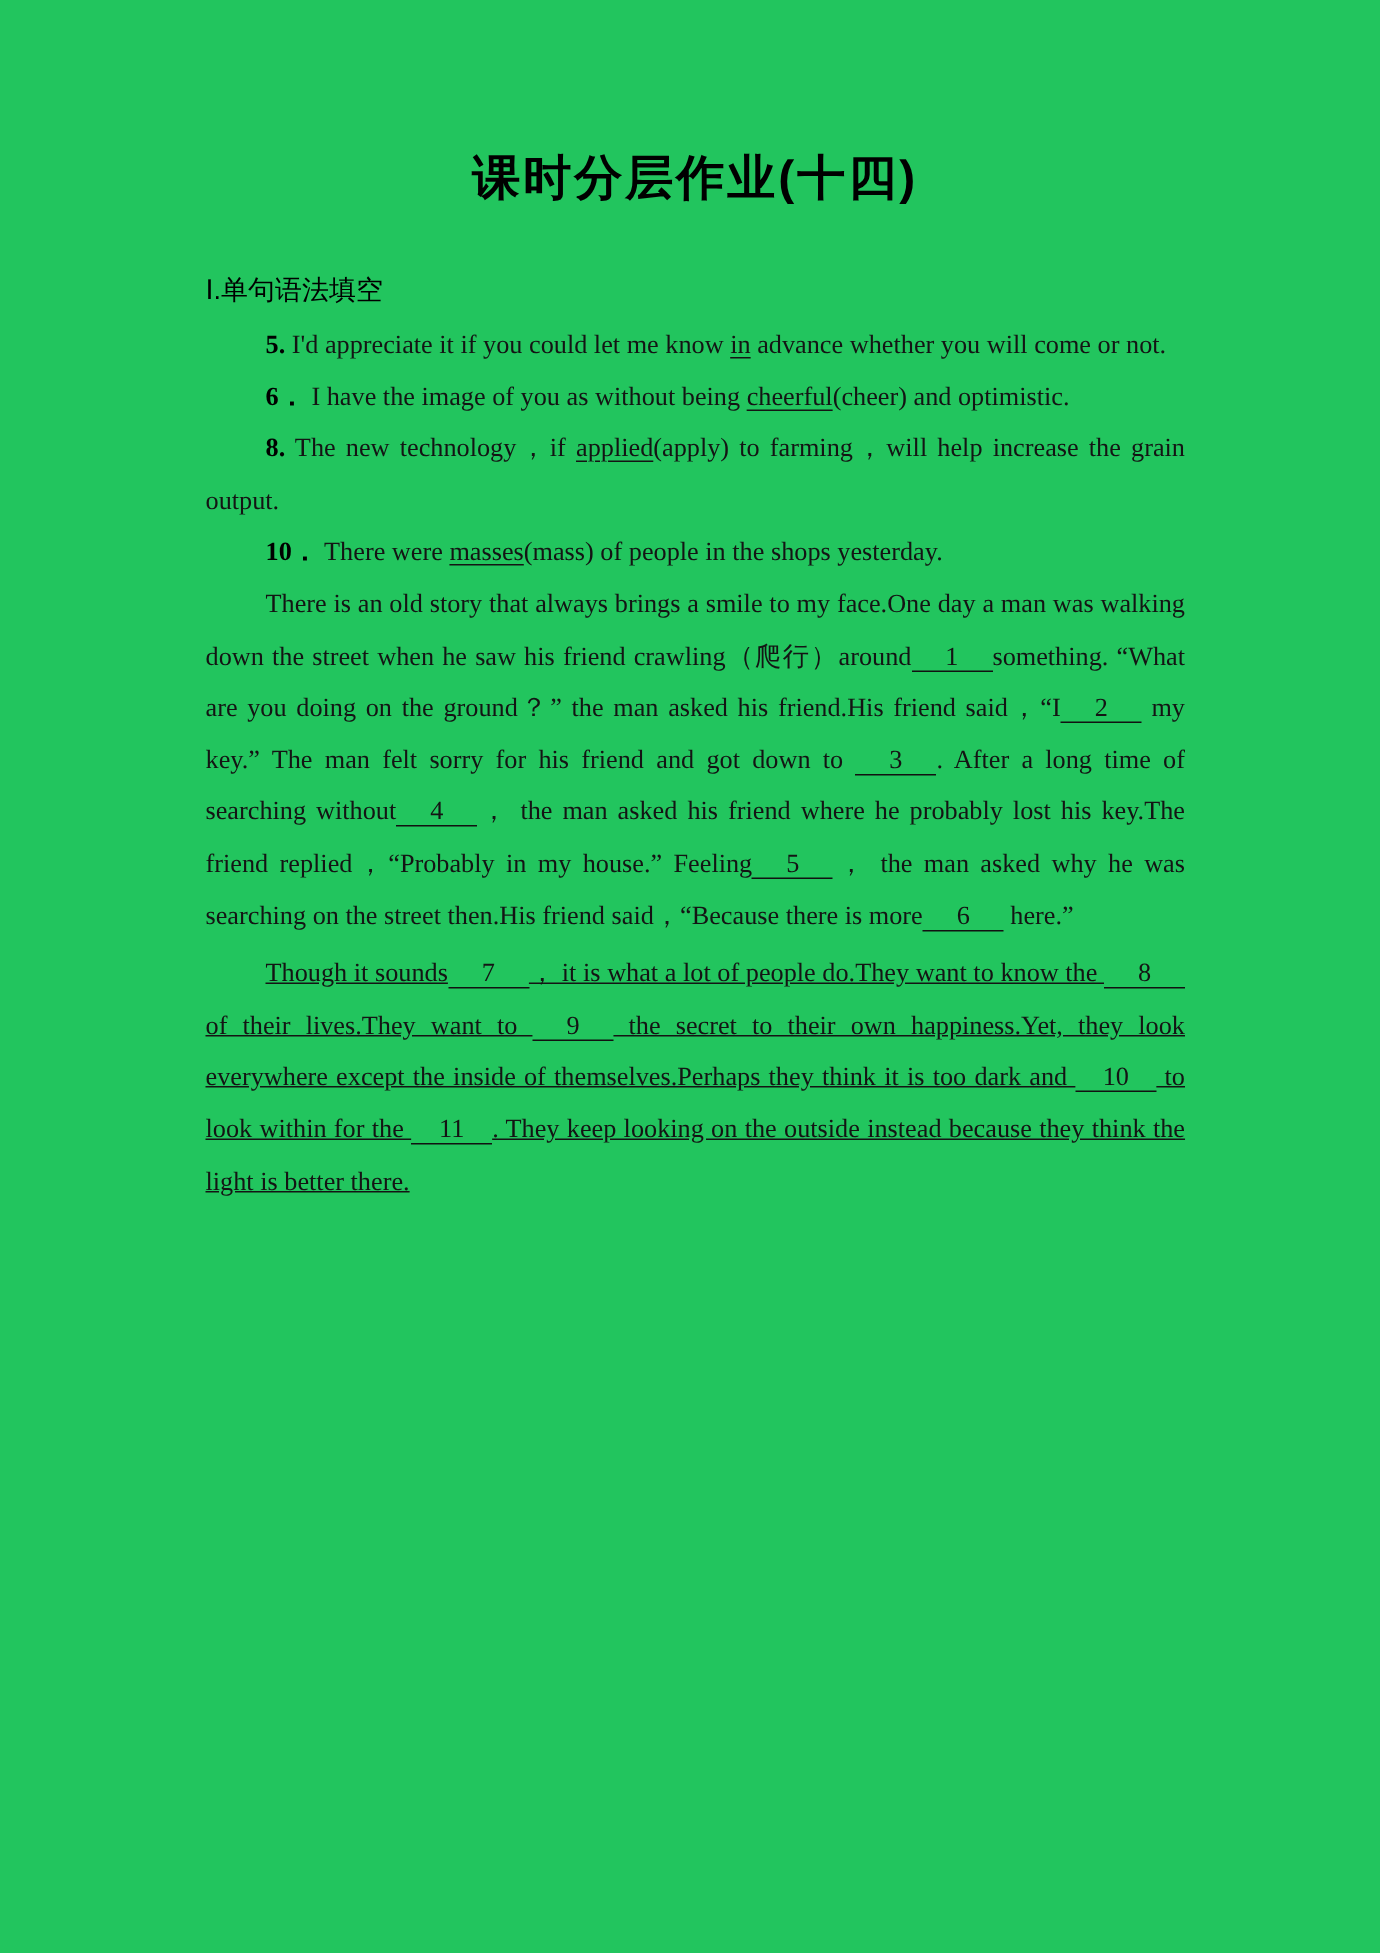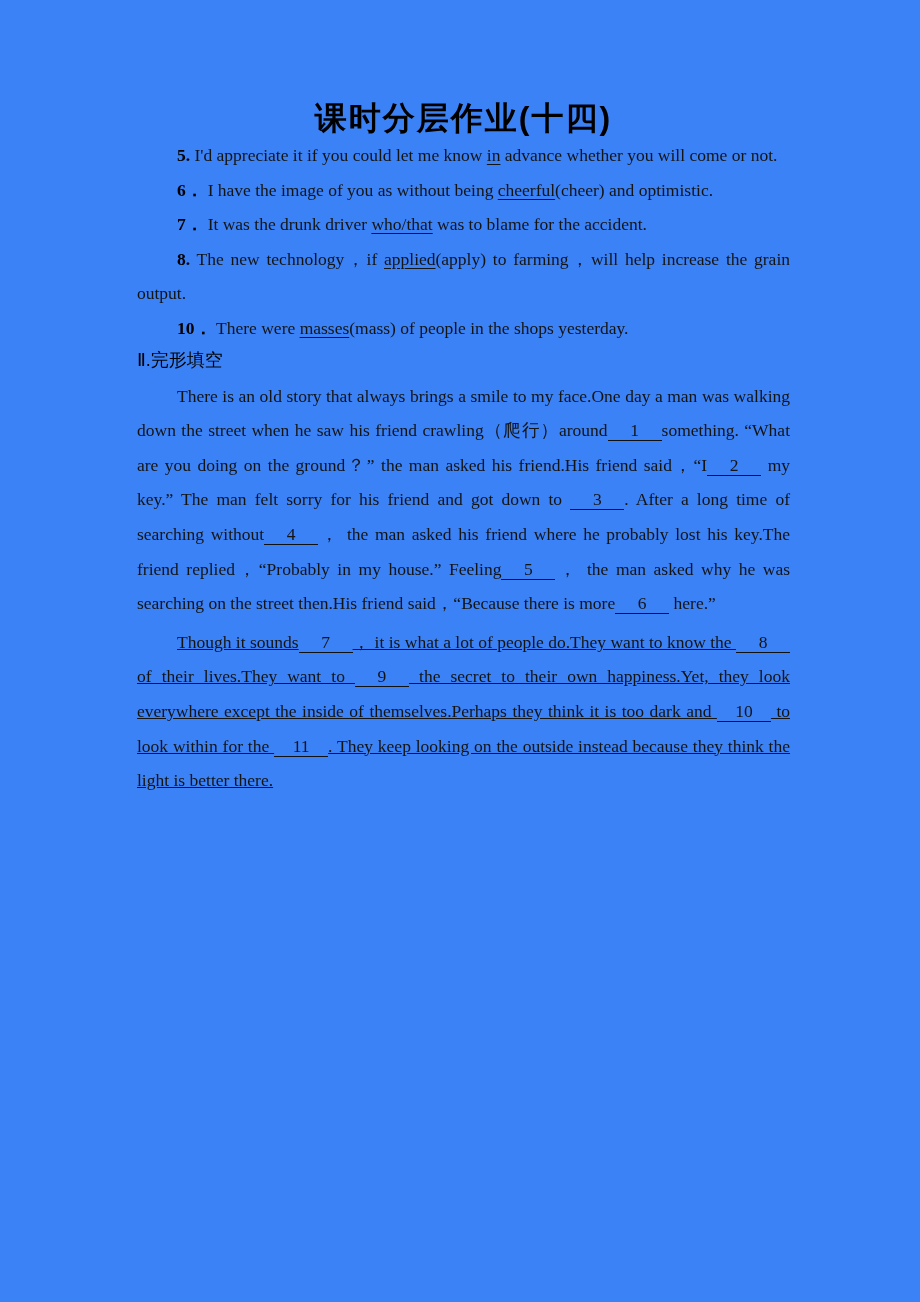--- a/index.html
+++ b/index.html
@@ -4,21 +4,21 @@
 <style>
   html, body {
     margin: 0;
     padding: 0;
     background: #ffffff;
   }
   .page {
     position: relative;
     width: 920px;
     height: 1302px;
-    background: #3b82f6;
+    background: #22c55e;
     box-sizing: border-box;
     padding: 98px 130px 0 137px;
     color: #111111;
     font-family: "Liberation Serif", serif;
     font-size: 17.5px;
   }
   .title {
     margin: 0 0 0 0;
     text-align: center;
     font-family: "Liberation Sans", sans-serif;
@@ -74,29 +74,28 @@
     padding: 0 2px;
   }
 </style>
 </head>
 <body>
 
 <div class="page">
   <h1 class="title">课时分层作业(十四)</h1>
 
   <div>
+    <div class="section-heading first">Ⅰ.单句语法填空</div>
     <div id="grammar-items">
         <p class="item"><span class="item-num">5.</span><span class="run"> I'd appreciate it if you could let me know </span><span class="ans">in</span><span class="run"> advance whether you will come or not.</span></p>
         <p class="item"><span class="item-num">6．</span><span class="run"> I have the image of you as without being </span><span class="ans">cheerful</span><span class="run">(cheer) and optimistic.</span></p>
-        <p class="item"><span class="item-num">7．</span><span class="run"> It was the drunk driver </span><span class="ans">who/that</span><span class="run"> was to blame for the accident.</span></p>
         <p class="item"><span class="item-num">8.</span><span class="run"> The new technology，if </span><span class="ans">applied</span><span class="run">(apply) to farming，will help increase the grain output.</span></p>
         <p class="item"><span class="item-num">10．</span><span class="run"> There were </span><span class="ans">masses</span><span class="run">(mass) of people in the shops yesterday.</span></p>
       </div>
   </div>
 
   <div>
-    <div class="section-heading second">Ⅱ.完形填空</div>
     <div id="cloze-paragraphs">
         <p class="para"><span class="run">There is an old story that always brings a smile to my face.One day a man was walking down the street when he saw his friend crawling（爬行）around</span><span class="blank">1</span><span class="run">something. “What are you doing on the ground？” the man asked his friend.His friend said，“I</span><span class="blank">2</span><span class="run"> my key.” The man felt sorry for his friend and got down to </span><span class="blank">3</span><span class="run">. After a long time of searching without</span><span class="blank">4</span><span class="run">， the man asked his friend where he probably lost his key.The friend replied，“Probably in my house.” Feeling</span><span class="blank">5</span><span class="run">， the man asked why he was searching on the street then.His friend said，“Because there is more</span><span class="blank">6</span><span class="run"> here.”</span></p>
         <p class="para"><span class="run">Though it sounds</span><span class="blank">7</span><span class="run">， it is what a lot of people do.They want to know the </span><span class="blank">8</span><span class="run"> of their lives.They want to </span><span class="blank">9</span><span class="run"> the secret to their own happiness.Yet, they look everywhere except the inside of themselves.Perhaps they think it is too dark and </span><span class="blank">10</span><span class="run"> to look within for the </span><span class="blank">11</span><span class="run">. They keep looking on the outside instead because they think the light is better there.</span></p>
       </div>
   </div>
 </div>
 
 </body></html>

